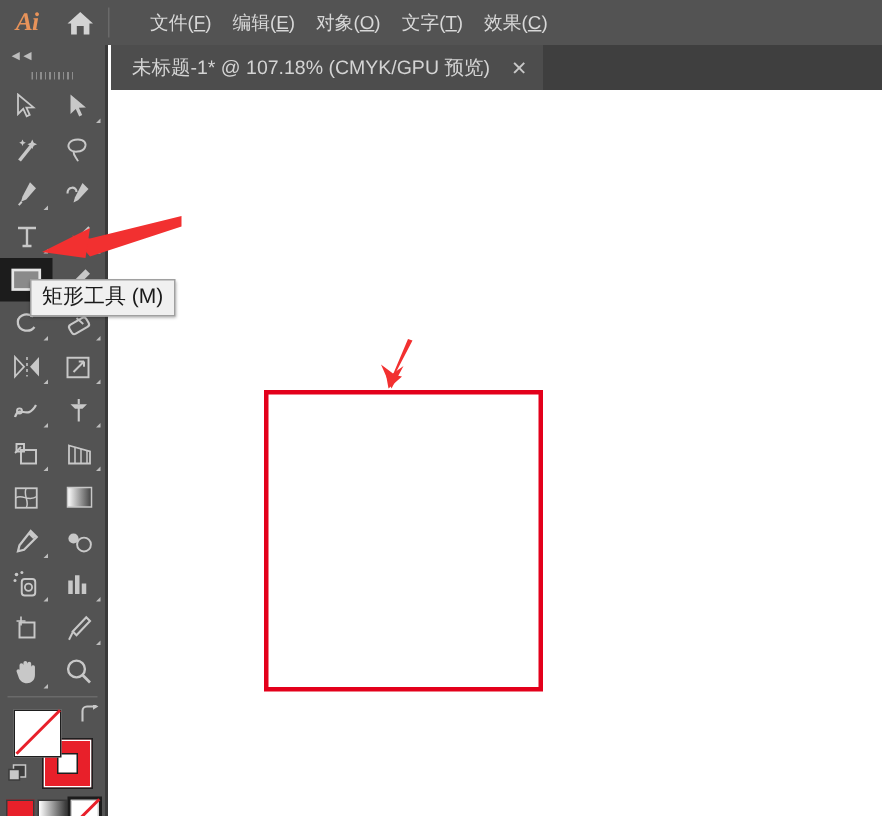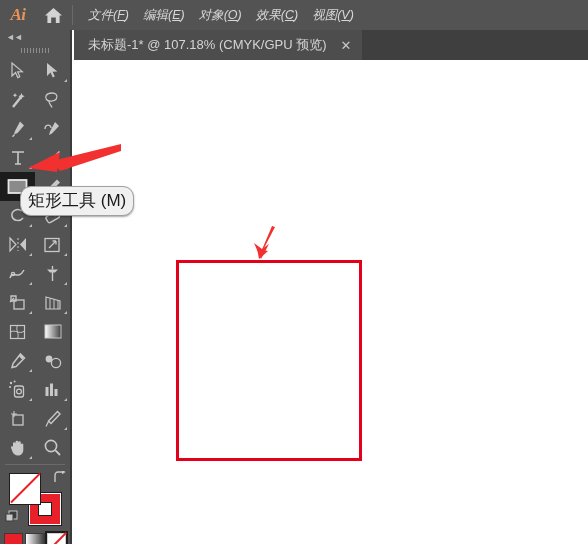--- a/index.html
+++ b/index.html
@@ -47,22 +47,21 @@
   .home-btn svg { display:block; }
   .menu-sep {
     width: 1px; height: 20px;
     background: #6a6a6a;
     margin: 0 4px 0 2px;
   }
   .menu-items {
     display: flex;
     align-items: center;
     height: 30px;
-    margin-left: 4px;
-    font-style: italic;
+    margin-left: 16px;
   }
   .menu-item {
     color: #d8d8d8;
     font-size: 12.5px;
     padding: 4px 7px;
     white-space: nowrap;
     cursor: default;
   }
   .menu-item .mn { text-decoration: underline; }
 
@@ -272,23 +271,23 @@
     width: 588px; height: 544px;
     pointer-events: none;
   }
 
   
   .tooltip {
     position: absolute;
     left: 20px; top: 186px;
     background: #f0f0f0;
     border: 1px solid #a0a0a0;
-    border-radius: 11px;
+    border-radius: 0;
     padding: 2px 7px 3px 7px;
-    font-size: 17px;
+    font-size: 14px;
     color: #1a1a1a;
     white-space: nowrap;
     box-shadow: 0 1px 2px rgba(0,0,0,0.35);
     z-index: 50;
   }
 </style>
 </head>
 <body>
 
 <div id="app">
@@ -298,22 +297,22 @@
     <div class="home-btn">
       <svg width="19" height="17" viewBox="0 0 19 17">
         <path d="M9.5 1 L18 8.6 L15.6 8.6 L15.6 16 L11.8 16 L11.8 10.4 L7.2 10.4 L7.2 16 L3.4 16 L3.4 8.6 L1 8.6 Z" fill="#d3d3d3"></path>
       </svg>
     </div>
     <div class="menu-sep"></div>
     <div class="menu-items">
       <div class="menu-item"><span>文件</span>(<span class="mn">F</span>)</div>
       <div class="menu-item"><span>编辑</span>(<span class="mn">E</span>)</div>
       <div class="menu-item"><span>对象</span>(<span class="mn">O</span>)</div>
+      <div class="menu-item"><span>文字</span>(<span class="mn">T</span>)</div>
       <div class="menu-item"><span>效果</span>(<span class="mn">C</span>)</div>
-      <div class="menu-item"><span>视图</span>(<span class="mn">V</span>)</div>
     </div>
   </div>
 
   <div class="tabbar">
     <div class="tab">
       <span class="tab-title">未标题-1* @ 107.18% (CMYK/GPU 预览)</span>
       <span class="tab-close">✕</span>
     </div>
   </div>
 

